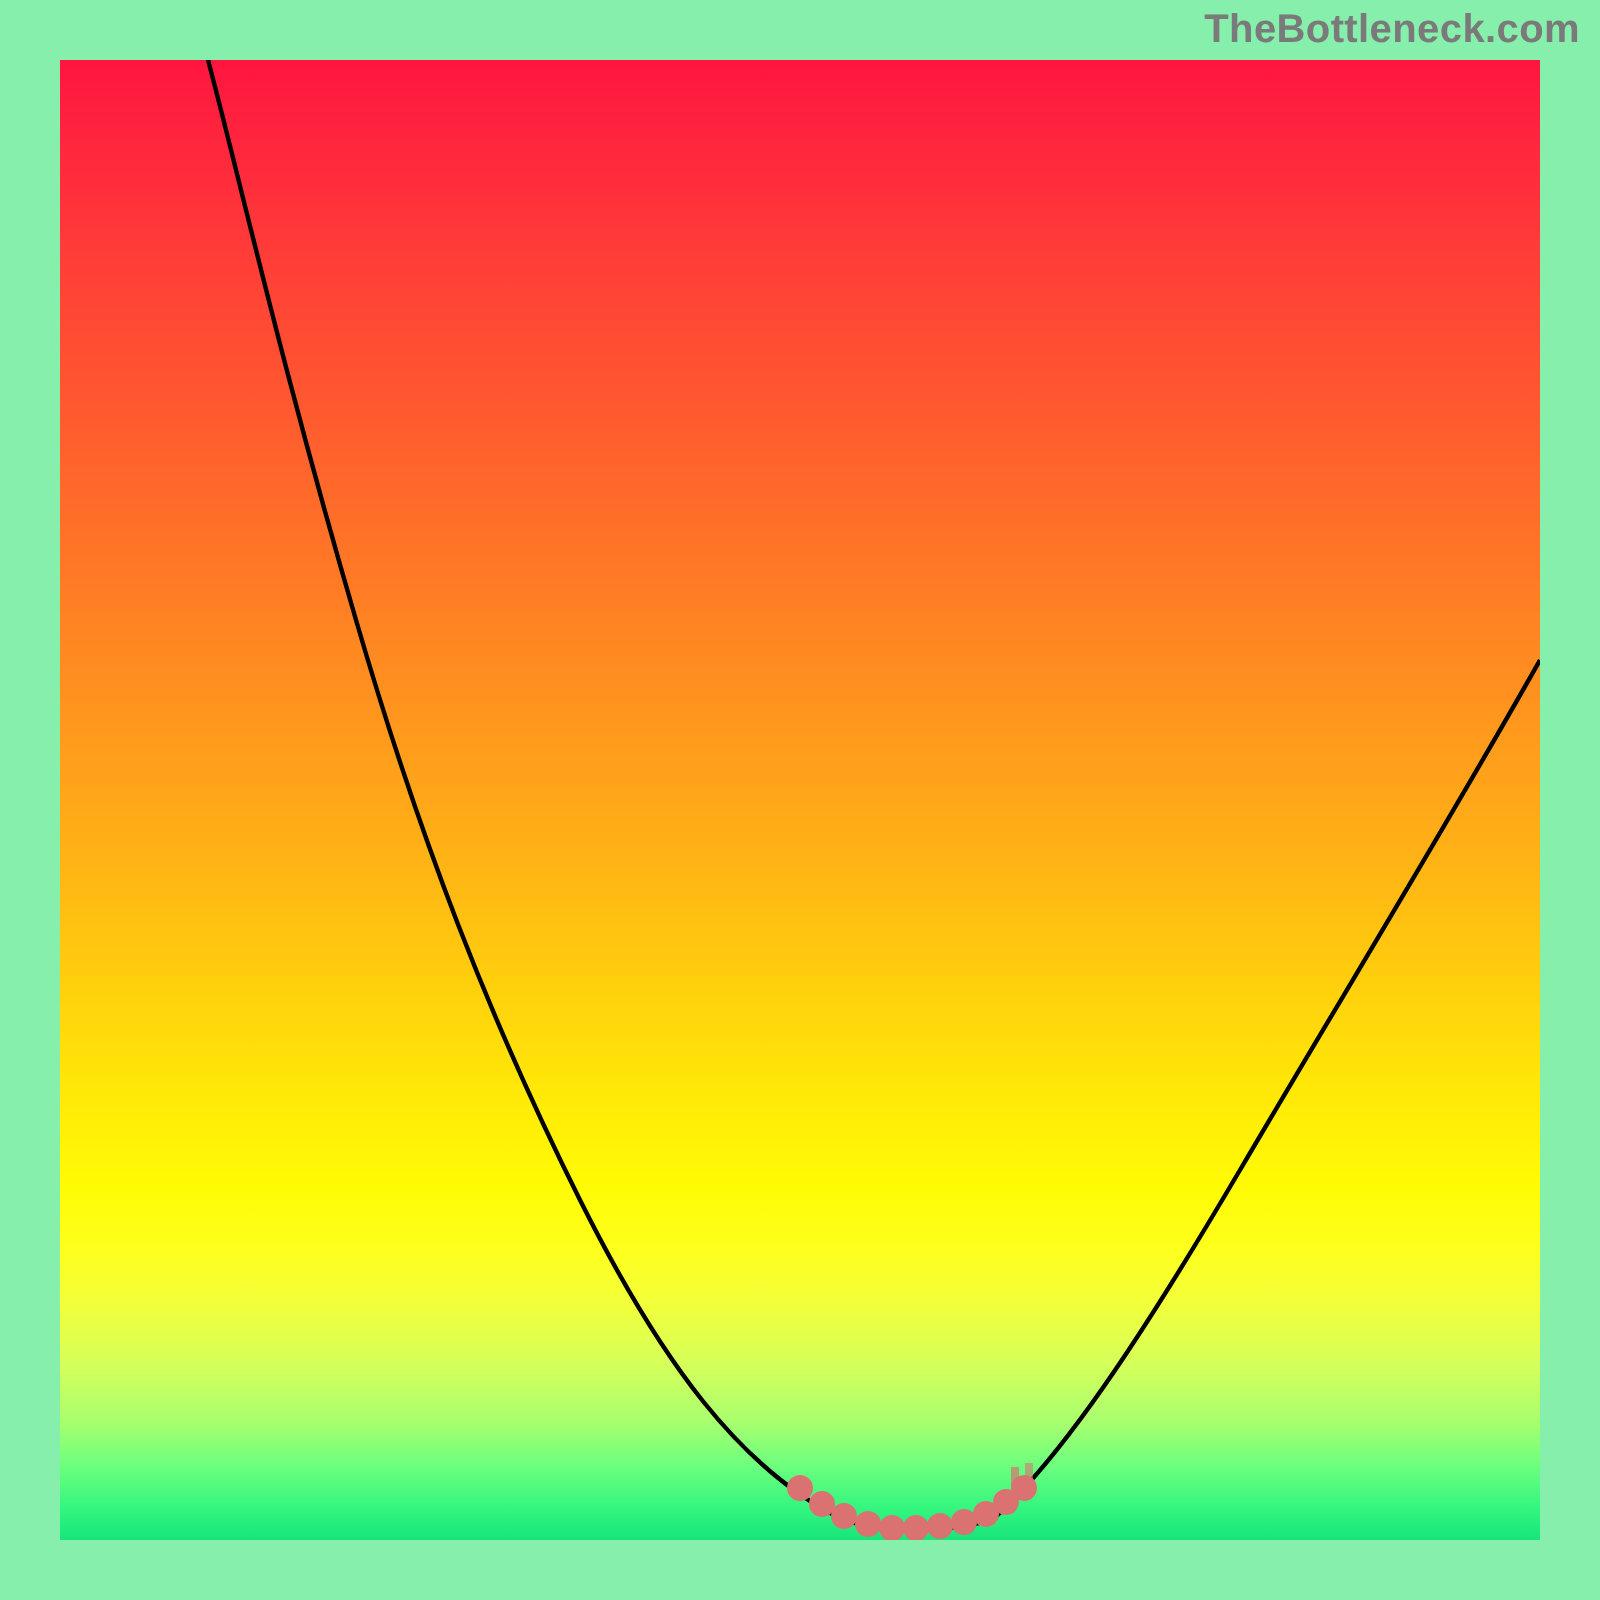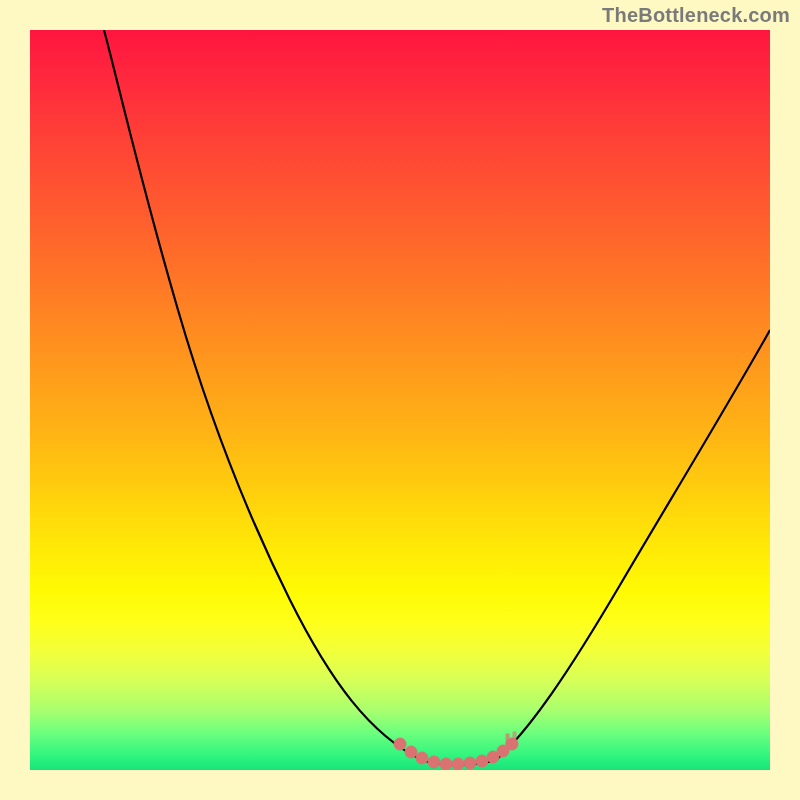--- a/index.html
+++ b/index.html
@@ -8,21 +8,21 @@
     width: 800px;
     height: 800px;
     background: #000;
     overflow: hidden;
     font-family: Arial, Helvetica, sans-serif;
   }
   .stage {
     position: relative;
     width: 800px;
     height: 800px;
-    background: #fef9c3;
+    background: #86efac;
   }
   .plot-area {
     position: absolute;
     left: 30px;
     top: 30px;
     width: 740px;
     height: 740px;
     
     background: linear-gradient(
       to bottom,

